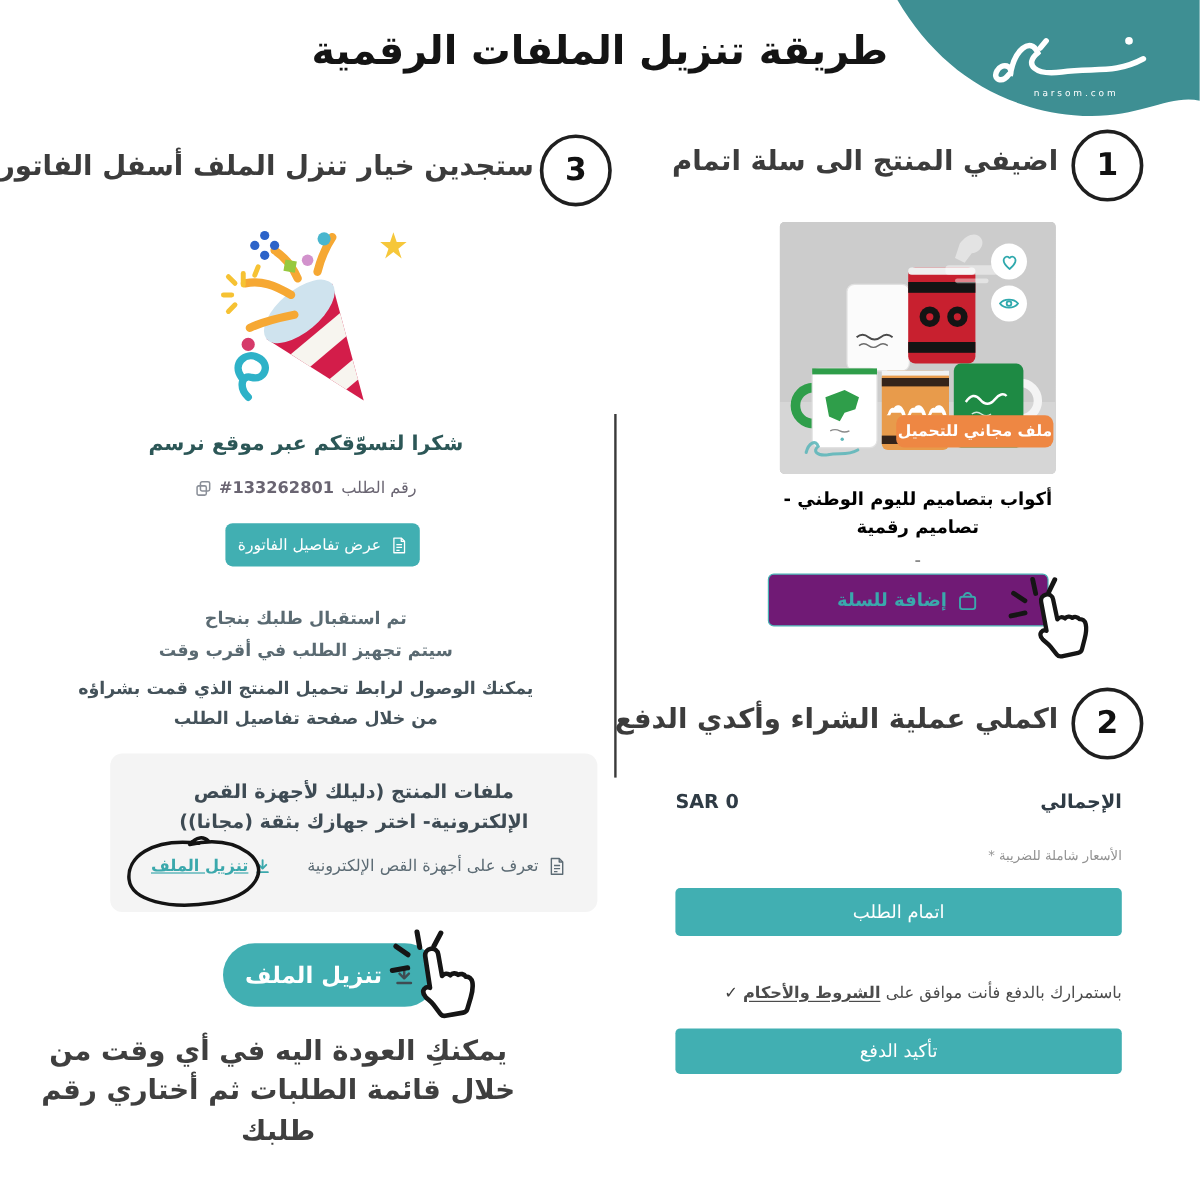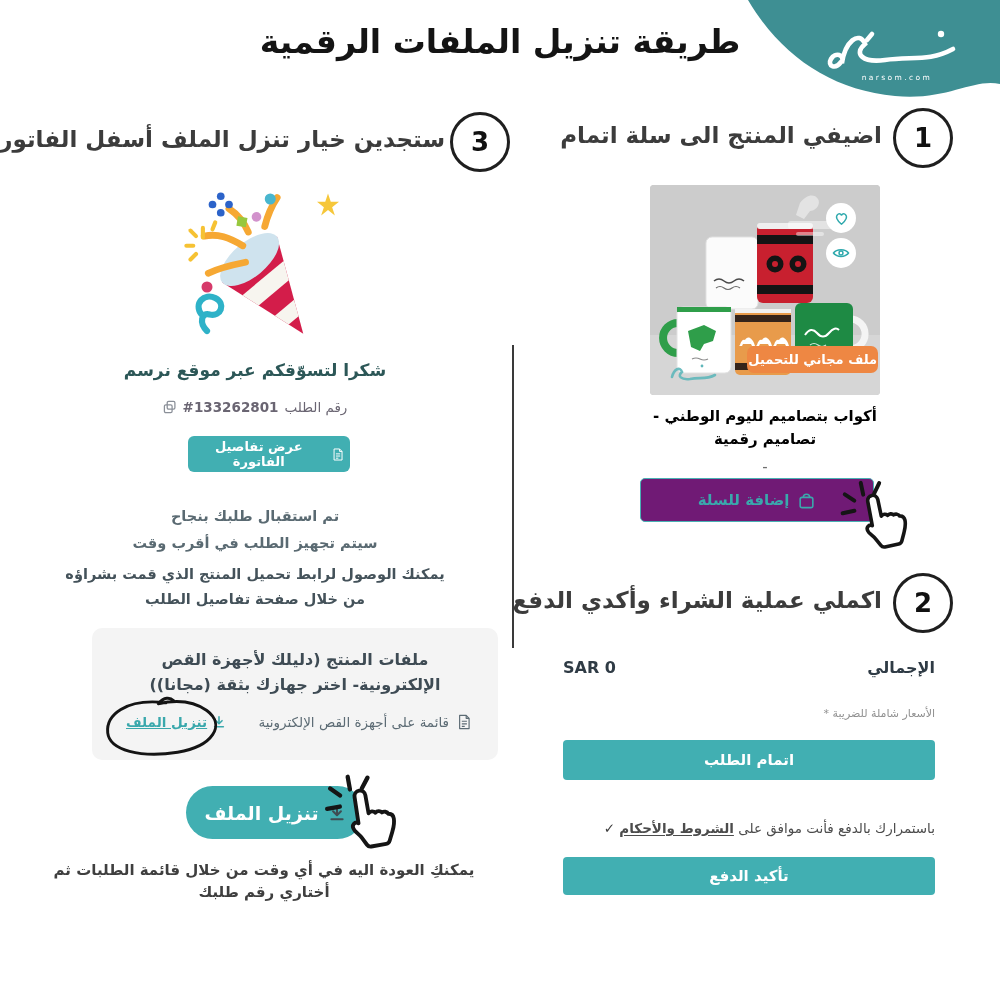--- a/index.html
+++ b/index.html
@@ -3,21 +3,21 @@
 <meta charset="utf-8">
 <style>
   html,body{margin:0;padding:0;background:#fff;}
   body{font-family:"DejaVu Sans", sans-serif;}
   #canvas{position:relative;width:1000px;height:1000px;background:#fff;overflow:hidden;margin:0 auto;}
   .abs{position:absolute;}
   .step-circle{width:54px;height:54px;border:3px solid #1f1f1f;border-radius:50%;
     display:flex;align-items:center;justify-content:center;font-size:26px;font-weight:700;color:#111;background:#fff;}
   .step-label{font-size:23px;font-weight:600;color:#3c3c3c;white-space:nowrap;}
   .teal-btn{background:#41afb2;color:#fff;border:none;border-radius:4px;display:flex;
-    align-items:center;justify-content:center;font-family:"DejaVu Sans",sans-serif;font-size:15px;font-weight:700;cursor:pointer;}
+    align-items:center;justify-content:center;font-family:"DejaVu Sans",sans-serif;font-size:15px;font-weight:400;cursor:pointer;}
   .title{width:100%;text-align:center;font-size:33px;font-weight:700;color:#141414;letter-spacing:-0.5px;}
   .center{text-align:center;}
   .card{background:linear-gradient(#c7c7c7,#d8d8d8);border-radius:4px;overflow:hidden;}
   .badge{background:#EE8743;color:#fff;font-size:13px;font-weight:700;border-radius:7px;
     padding:6px 1px;display:flex;align-items:center;justify-content:center;}
   .round-ic{background:#fff;border-radius:50%;display:flex;align-items:center;justify-content:center;}
   .gray-box{background:#f4f4f4;border-radius:10px;}
   .link-teal{color:#3AA8AC;font-weight:700;text-decoration:underline;display:inline-flex;align-items:center;gap:5px;font-size:13.5px;cursor:pointer;}
   .muted{color:#919191;}
   .divider{background:#3a3a3a;}
@@ -255,21 +255,21 @@
   <div class="abs center" style="left:90px;top:535px;width:330px;font-size:14.5px;font-weight:600;color:#5a6a72">سيتم تجهيز الطلب في أقرب وقت</div>
   <div class="abs center" style="left:60px;top:562px;width:390px;font-size:14.5px;font-weight:700;color:#44525a;line-height:1.7">يمكنك الوصول لرابط تحميل المنتج الذي قمت بشراؤه من خلال صفحة تفاصيل الطلب</div>
 
   <div class="abs gray-box" style="left:92px;top:628px;width:406px;height:132px">
     <div class="center" style="padding:20px 30px 0 30px;font-size:16px;font-weight:700;color:#3e4b54;line-height:1.55">ملفات المنتج (دليلك لأجهزة القص الإلكترونية- اختر جهازك بثقة (مجانا))</div>
     <div style="display:flex;justify-content:space-between;align-items:center;padding:16px 26px 0 34px">
       <span style="display:inline-flex;align-items:center;gap:7px;font-size:13.5px;color:#5c6b74">
         <svg width="16" height="16" viewBox="0 0 22 22" style="color:#5c6b74">
             <use href="#doc"></use>
           </svg>
-        <span>قائمة على أجهزة القص الإلكترونية</span>
+        <span>تعرف على أجهزة القص الإلكترونية</span>
       </span>
       <span class="link-teal">
         <svg width="14" height="14" viewBox="0 0 16 16" style="color:#3AA8AC">
             <use href="#dl-arrow"></use>
           </svg>
         <span>تنزيل الملف</span>
       </span>
     </div>
     <svg class="abs" style="left:4px;top:66px;width:140px;height:68px" viewBox="0 0 140 70">
       <path d="M70 9 C 28 4 8 22 10 40 C 12 58 44 66 82 60 C 118 54 132 32 112 17 C 98 7 80 6 62 10 M62 10 C 68 3 74 3 78 7" fill="none" stroke="#141414" stroke-width="3" stroke-linecap="round"></path>
@@ -279,15 +279,15 @@
   <button class="abs teal-btn" style="left:186px;top:786px;width:178px;height:53px;border-radius:27px;gap:9px;font-size:19px;font-weight:700">
     <svg width="18" height="18" viewBox="0 0 16 16" style="color:#3f4c52">
         <use href="#dl-arrow"></use>
       </svg>
     <span>تنزيل الملف</span>
   </button>
   <svg class="abs" style="left:322px;top:770px;width:86px;height:86px;transform:rotate(-10deg)">
       <use href="#hand"></use>
     </svg>
 
-  <div class="abs center" style="left:44px;top:860px;width:440px;font-size:15px;font-weight:600;color:#3f3f3f;line-height:1.45">يمكنكِ العودة اليه في أي وقت من خلال قائمة الطلبات ثم أختاري رقم طلبك</div>
+  <div class="abs center" style="left:12px;top:860px;width:440px;font-size:23px;font-weight:600;color:#3f3f3f;line-height:1.45">يمكنكِ العودة اليه في أي وقت من خلال قائمة الطلبات ثم أختاري رقم طلبك</div>
 
 </div>
 
 </body></html>

